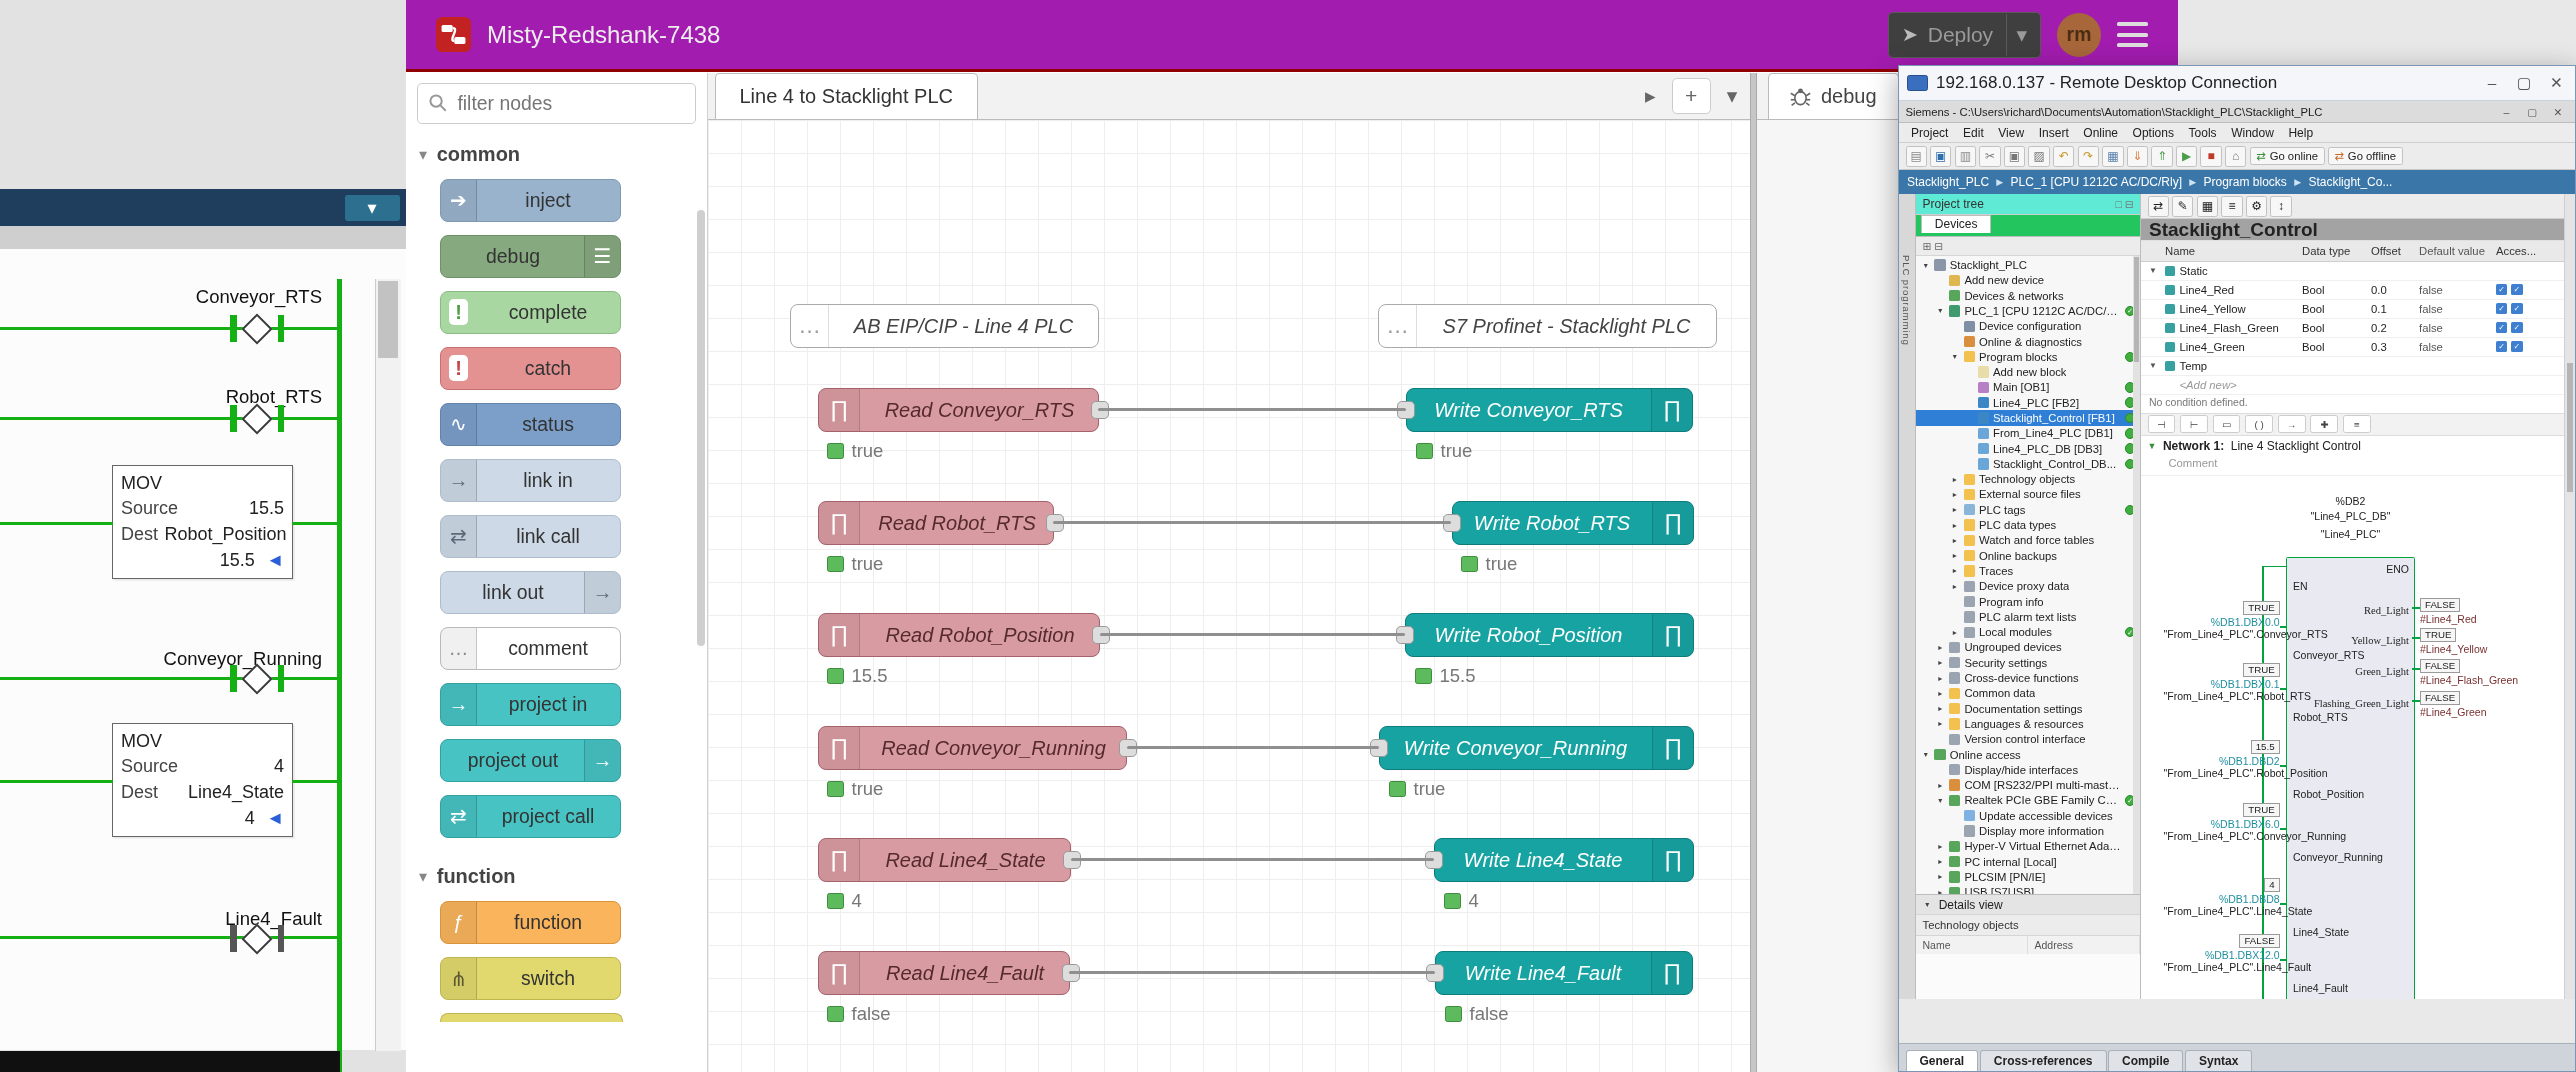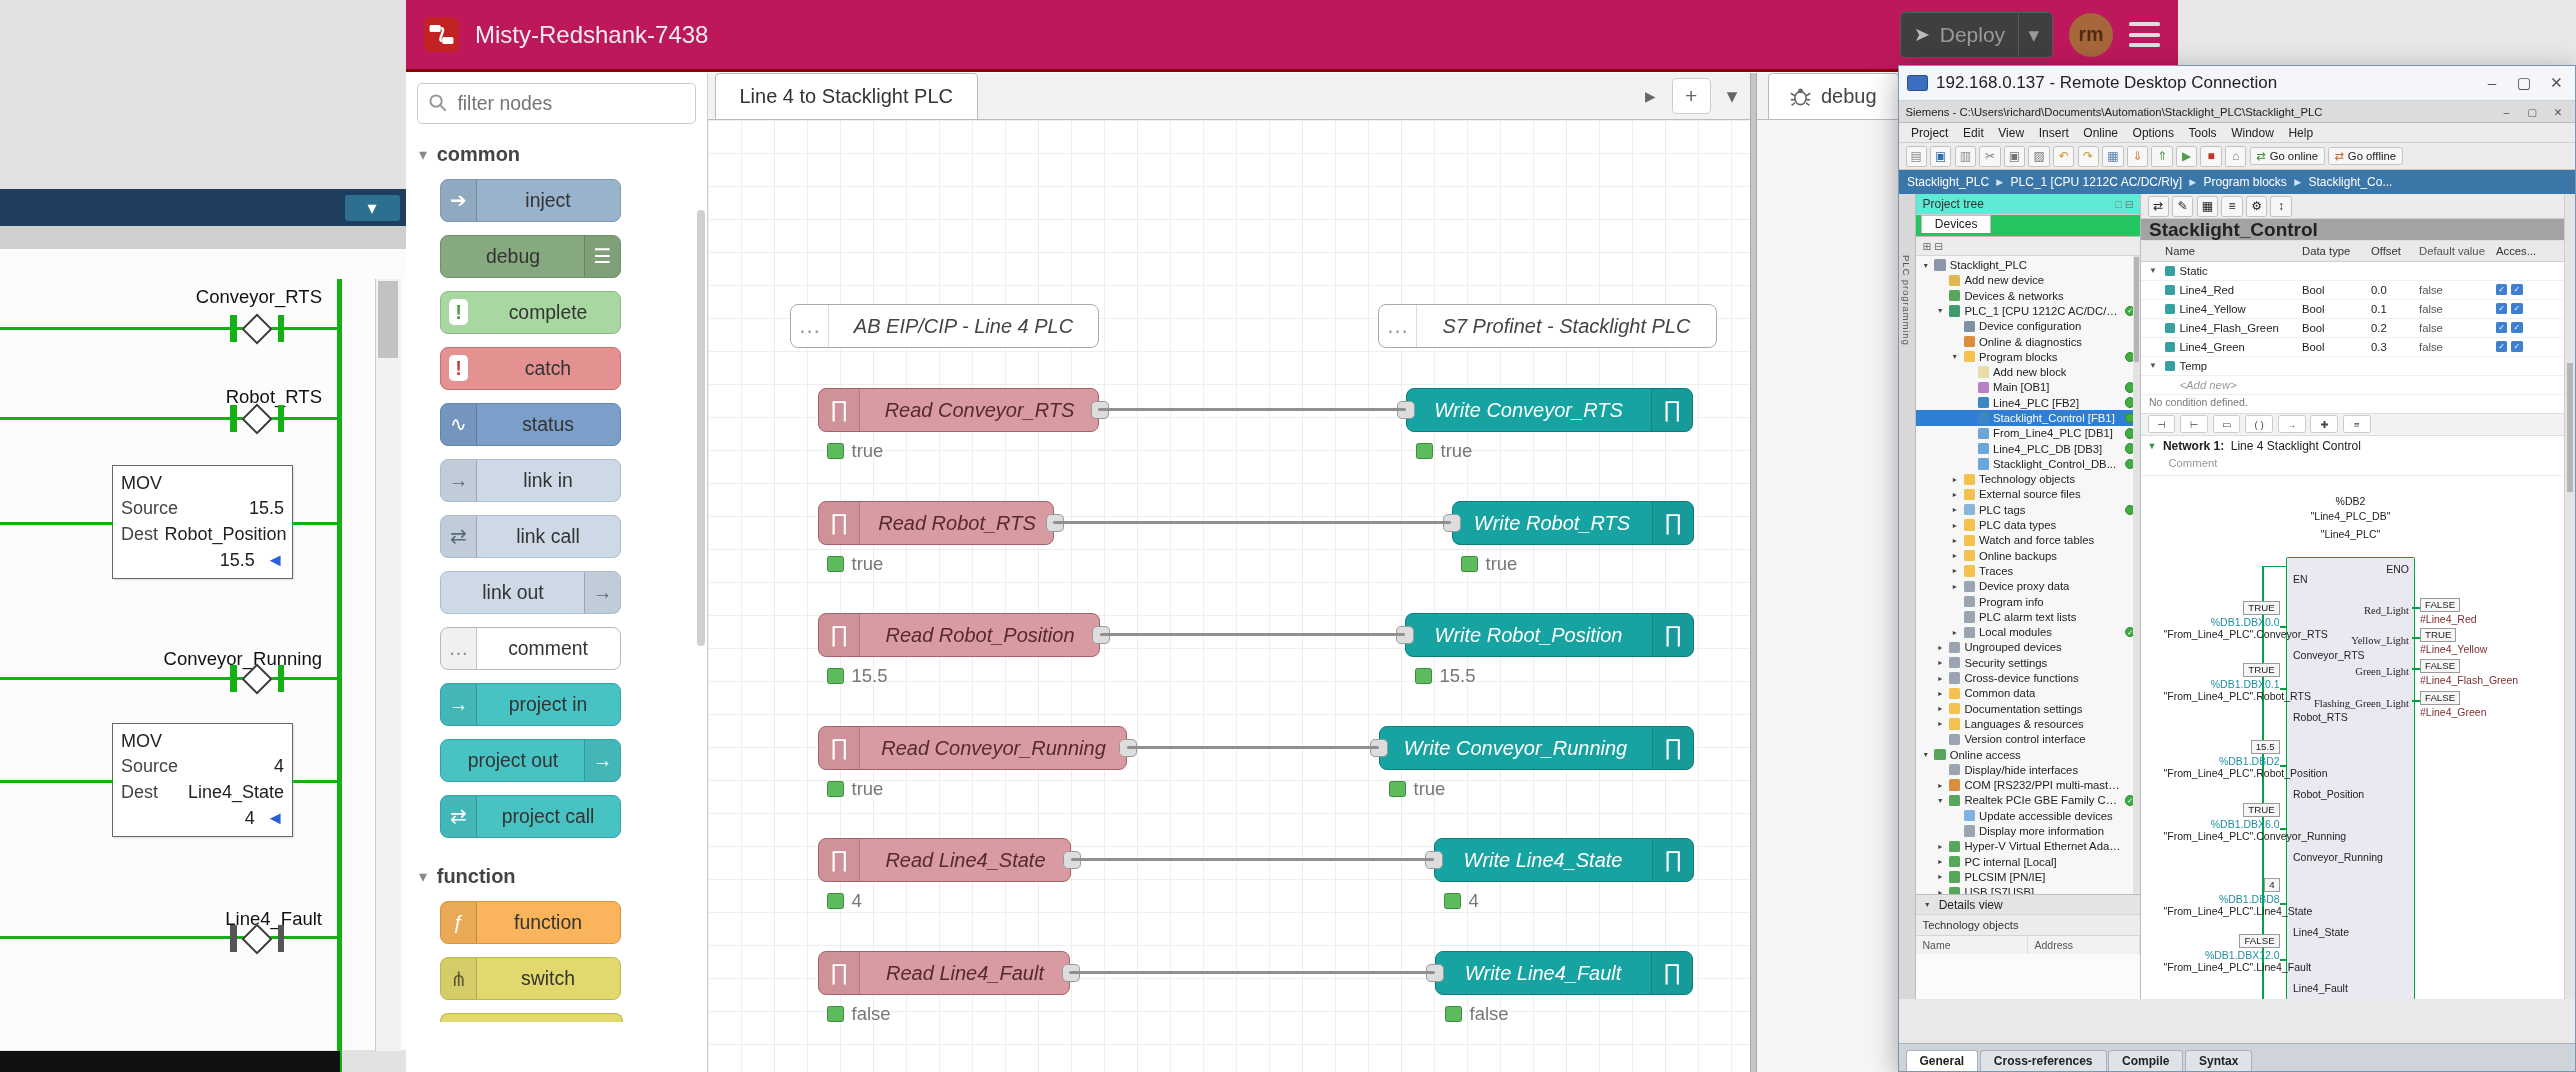--- a/index.html
+++ b/index.html
@@ -30,21 +30,21 @@
   .mr{display:flex;justify-content:space-between;line-height:26px;gap:6.5px;}
   .mr .ml{color:#444;}
   .mr.out{justify-content:flex-end;}
   .marrow{color:#2b5fd9;margin-left:4.8px;}
   .lp-sb{position:absolute;left:375px;top:279px;width:25px;height:772px;background:#f2f2f2;border-left:0.8px solid #ccc;}
   .lp-sb-thumb{position:absolute;left:1.6px;top:1.6px;width:20px;height:77px;background:#c2c2c2;}
   .lp-black{position:absolute;left:0;top:1051px;width:340px;height:22px;background:#101010;}
 
   
   .nr{position:absolute;left:406px;top:0;width:1772px;height:1073px;background:#fff;}
-  .nr-header{height:69px;background:#be185d;display:flex;align-items:center;padding:0 18px;gap:16px;}
+  .nr-header{height:69px;background:#a21caf;display:flex;align-items:center;padding:0 30px;gap:16px;}
   .nr-title{color:#eee;font-size:24px;}
   .nr-spacer{flex:1;}
   .deploy{display:flex;align-items:center;background:#3f3f3f;border:0.8px solid #5a5a5a;border-radius:4.8px;
           color:#9a9a9a;font-size:21px;height:44px;padding:0 13px;gap:9.7px;}
   .deploy .dicon{color:#bbb;font-size:19.4px;}
   .deploy .dsep{width:0.8px;height:42px;background:#5a5a5a;margin-left:3.2px;}
   .avatar{width:44px;height:44px;border-radius:50%;background:#a8663b;color:#4a2d12;display:flex;align-items:center;
           justify-content:center;font-size:19.4px;font-weight:bold;}
   .burger{display:flex;flex-direction:column;gap:6.5px;cursor:pointer;}
   .burger i{width:31px;height:4px;background:#ddd;border-radius:1.6px;display:block;}
@@ -964,21 +964,21 @@
         </div>
         <div class="net-comment">Comment</div>
 
         <div class="diagram">
           <i class="dg-rail"></i>
           <i class="dg-en"></i>
           <div class="fbd-pre teal" style="top:19.4px">%DB2</div>
           <div class="fbd-pre" style="top:34px">"Line4_PLC_DB"</div>
           <div class="fbd-pre" style="top:52px">"Line4_PLC"</div>
           <div class="fbd"></div>
-          <div class="fbd-en" style="top:97px">EN</div>
+          <div class="fbd-en" style="top:104px">EN</div>
           <div class="fbd-eno" style="top:87px">ENO</div>
 
           <div class="repeat-host">
             
           <div class="fa-in" style="top: 125px;">
                 <span class="chipv">TRUE</span><br>
                 <span class="addr">%DB1.DBX0.0</span><br>
                 <span class="opnm">"From_Line4_PLC".Conveyor_RTS</span>
               </div><div class="fp-in" style="top: 180px;">Conveyor_RTS</div><div class="fa-in" style="top: 187px;">
                 <span class="chipv">TRUE</span><br>

